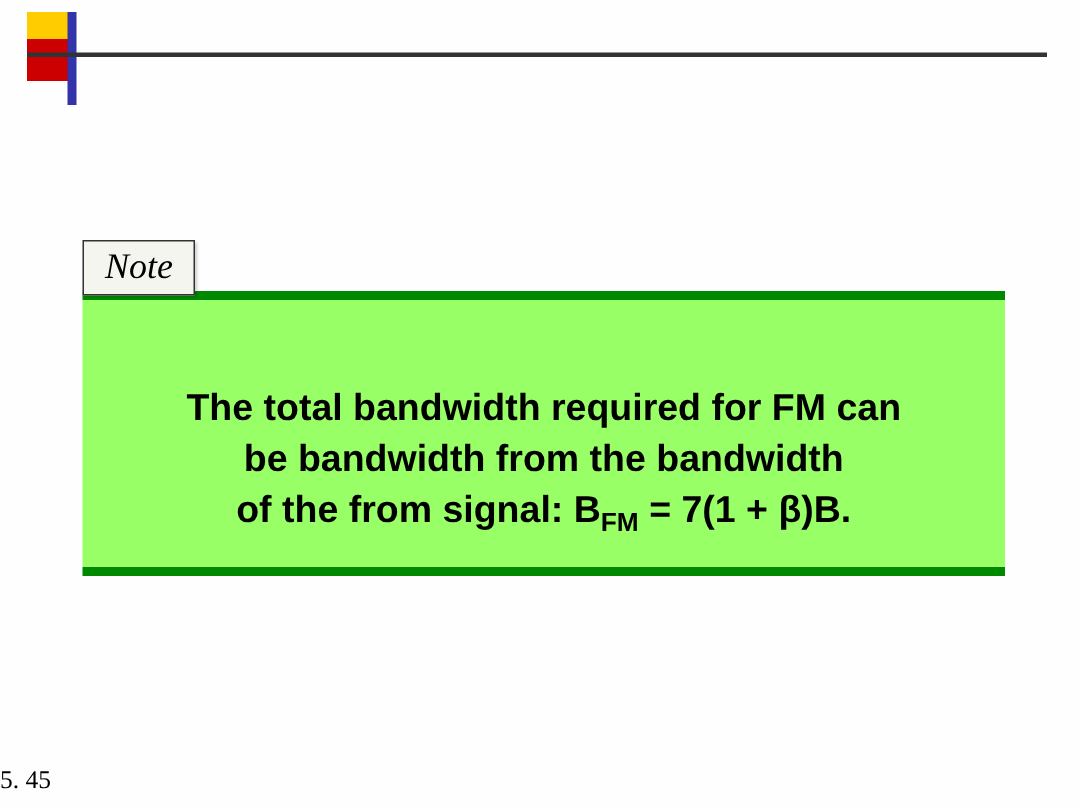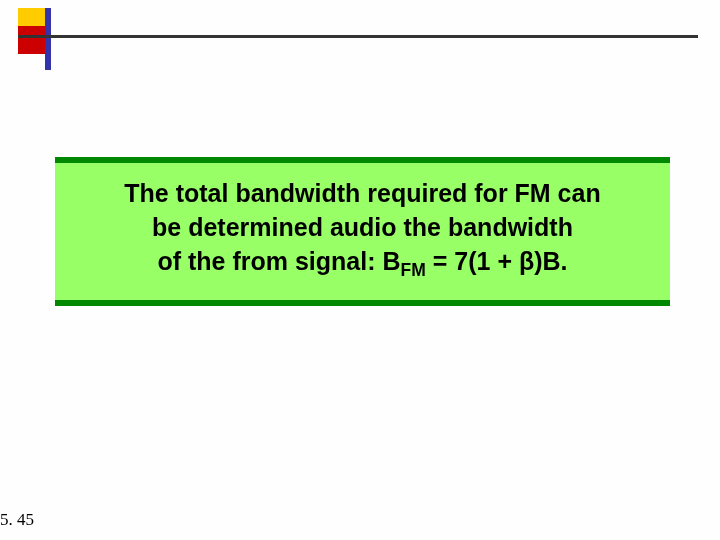--- a/index.html
+++ b/index.html
@@ -82,20 +82,21 @@
       background: #99ff66;
       padding: 14px 20px 18px 20px;
       text-align: center;
     }
     .content-text {
       font-family: Arial, sans-serif;
       font-weight: bold;
       font-size: 25px;
       color: #000;
       line-height: 1.35;
+      margin-top: 42px;
     }
     .green-bar-bottom {
       height: 6px;
       background: #008800;
     }
     .subscript {
       font-size: 0.7em;
       vertical-align: sub;
     }
     .page-number {
@@ -111,24 +112,25 @@
 <body>
 
 <div class="decoration">
   <div class="yellow-square"></div>
   <div class="red-square"></div>
   <div class="blue-vert"></div>
 </div>
 <div class="horiz-line"></div>
 
 <div class="note-container">
+  <div class="note-label">Note</div>
   <div class="green-bar-top"></div>
   <div class="content-box">
     <div class="content-text">
       <span>The total bandwidth required for FM can</span><br>
-      <span>be determined audio the bandwidth</span><br>
+      <span>be bandwidth from the bandwidth</span><br>
       <span>of the from signal: B</span><span class="subscript">FM</span><span> = 7(1 + β)B.</span>
     </div>
   </div>
   <div class="green-bar-bottom"></div>
 </div>
 
 <div class="page-number">5. 45</div>
 
 </body></html>

